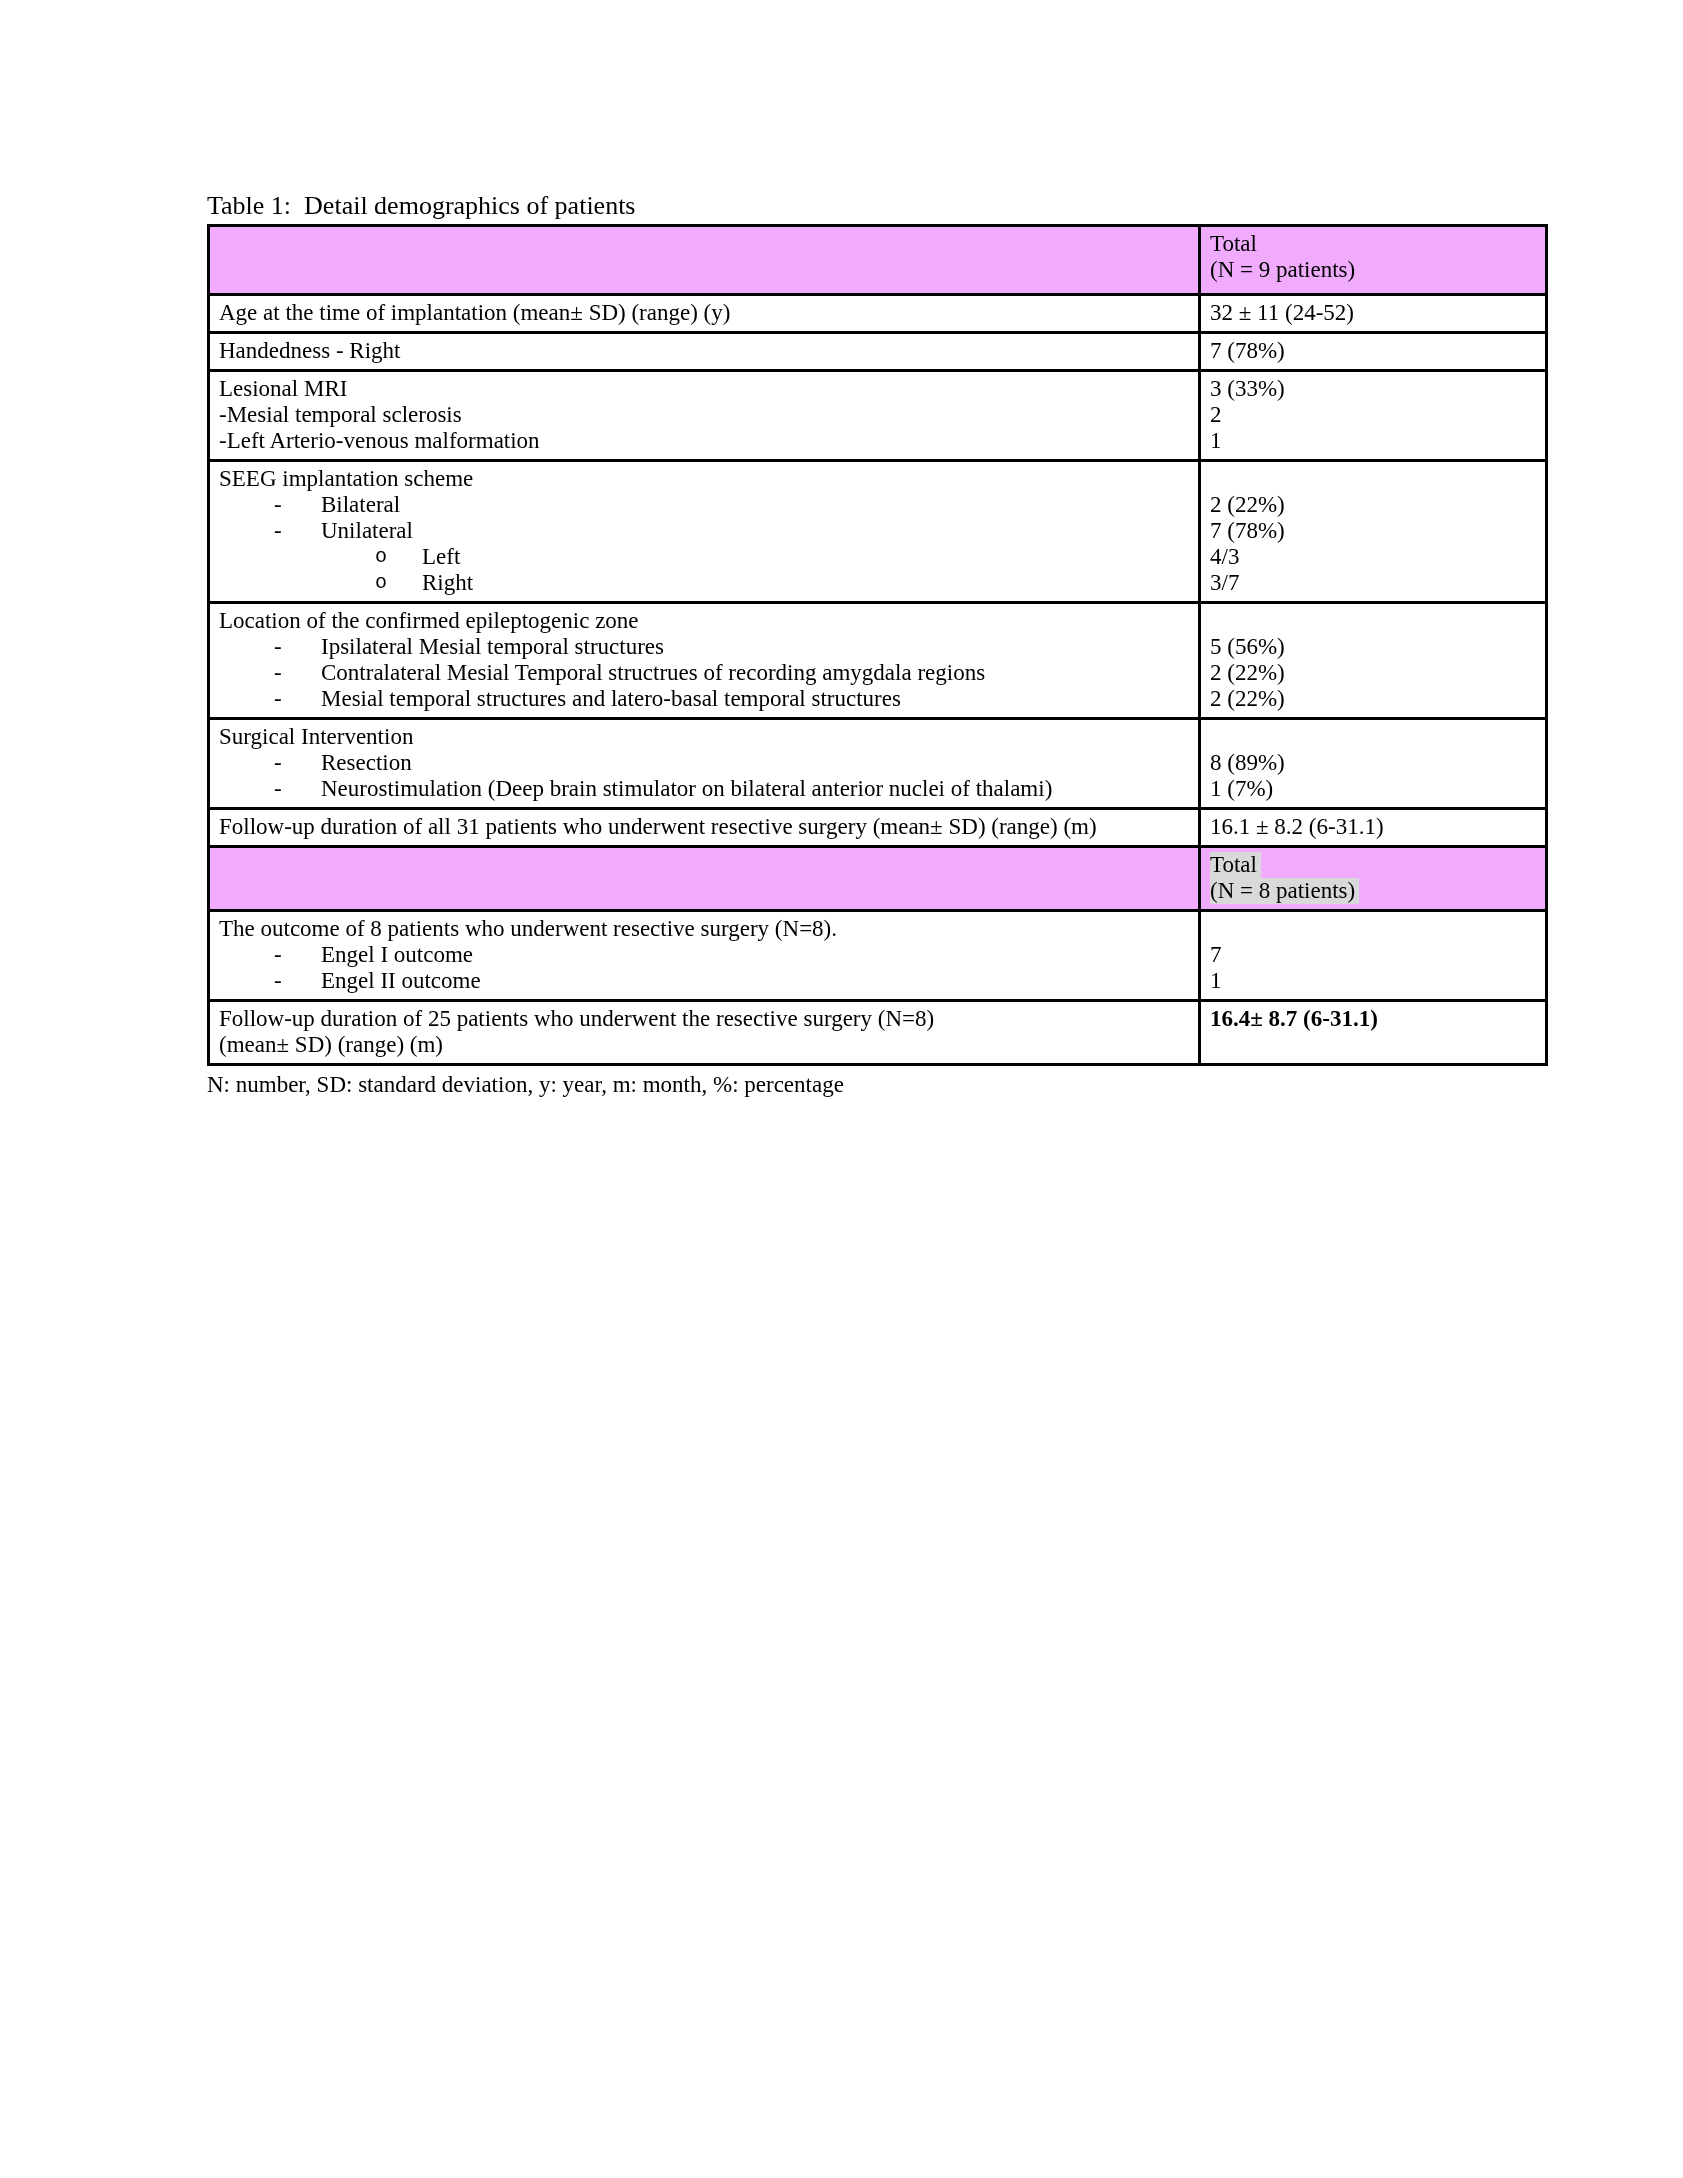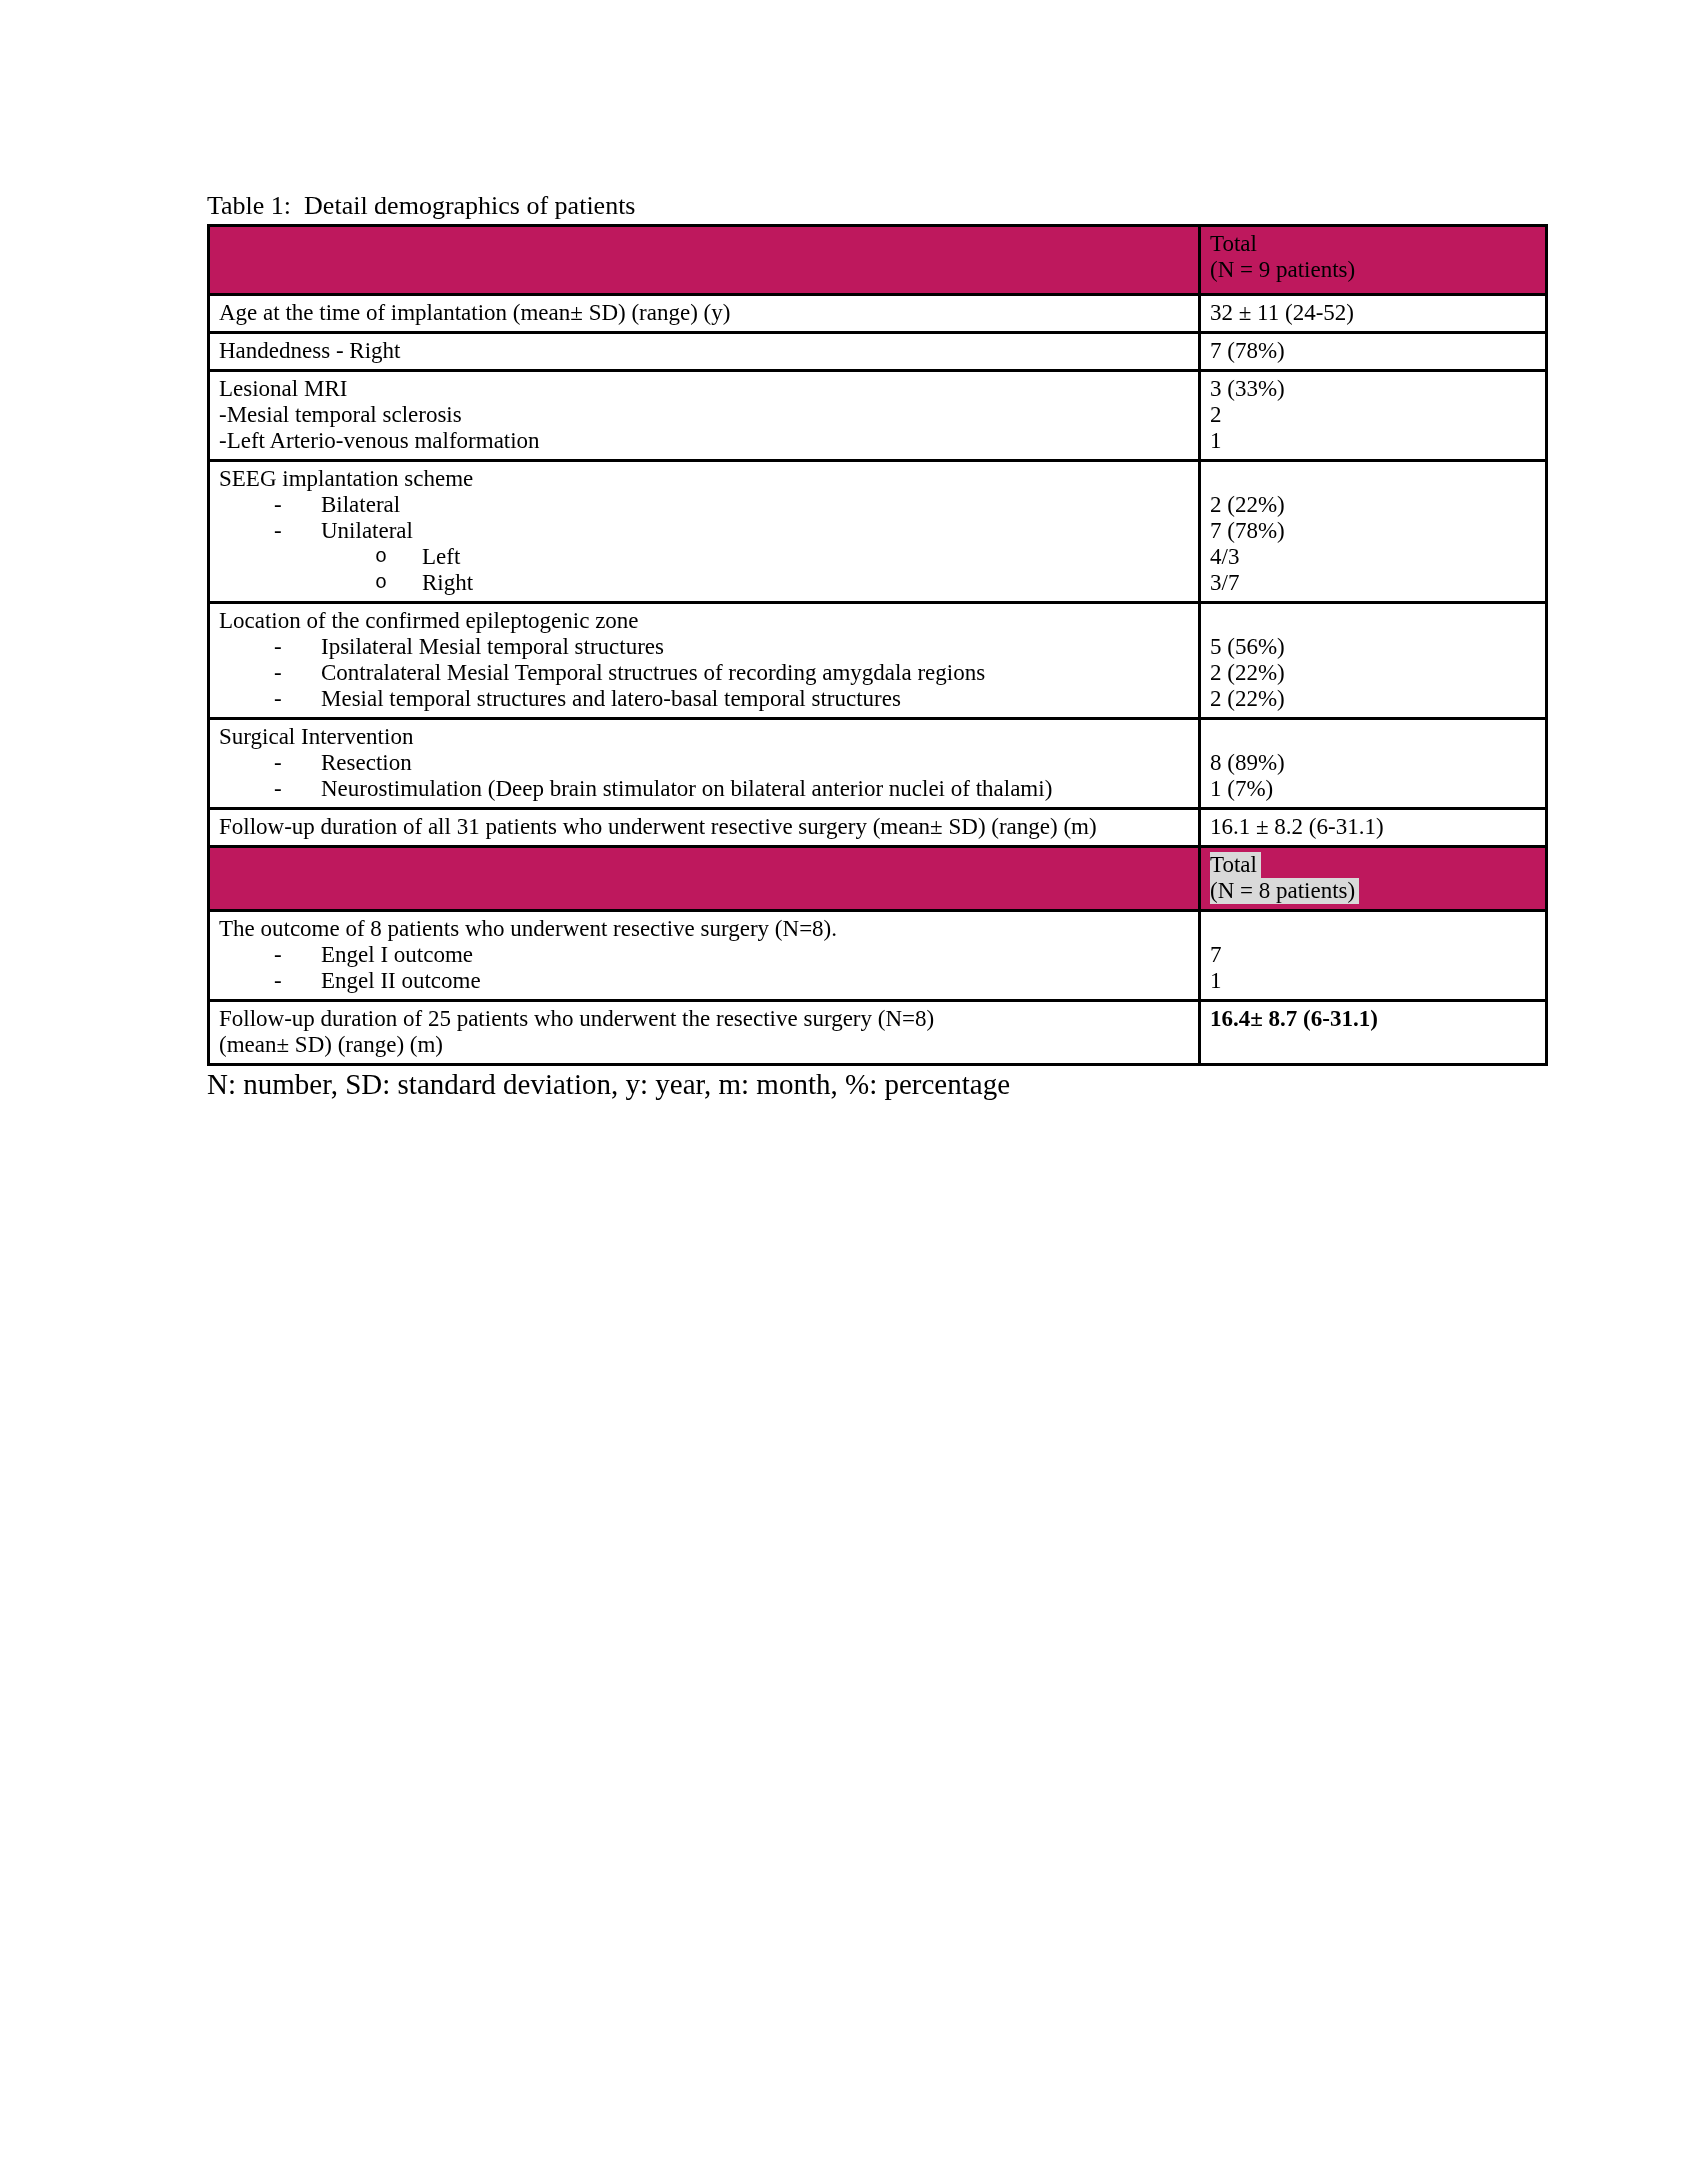--- a/index.html
+++ b/index.html
@@ -33,21 +33,21 @@
     width: 1338px;
     table-layout: fixed;
   }
   table.demo td {
     border: 3px solid #000000;
     vertical-align: top;
     padding: 4px 8px 5px 9px;
     font-size: 23px;
     line-height: 26px;
   }
-  table.demo tr.hdr td { background: #be185d; }
+  table.demo tr.hdr td { background: #f0abfc; }
   table.demo tr.hdr1 td { height: 57px; }
   td.valcell { padding-left: 12px; }
   td.valbottom { vertical-align: bottom; font-weight: bold; }
   .vline { height: 26px; white-space: pre-wrap; overflow: visible; }
   .tline { white-space: pre-wrap; }
   .li { display: flex; }
   .li .b { flex: none; }
   .lvl1 { padding-left: 55px; }
   .lvl1 .b { width: 47px; }
   .lvl2 { padding-left: 156px; }
@@ -56,21 +56,21 @@
     font-family: "Liberation Mono", "DejaVu Sans Mono", monospace;
     font-size: 20px;
   }
   .hl {
     background: #d9d9d9;
     display: inline-block;
     padding-right: 4px;
   }
   .footnote {
     margin: 5px 0 0 0;
-    font-size: 29px;
+    font-size: 23px;
     line-height: 27px;
     white-space: pre-wrap;
   }
 </style>
 </head>
 <body>
 
 <div class="page">
   <div class="content">
 

